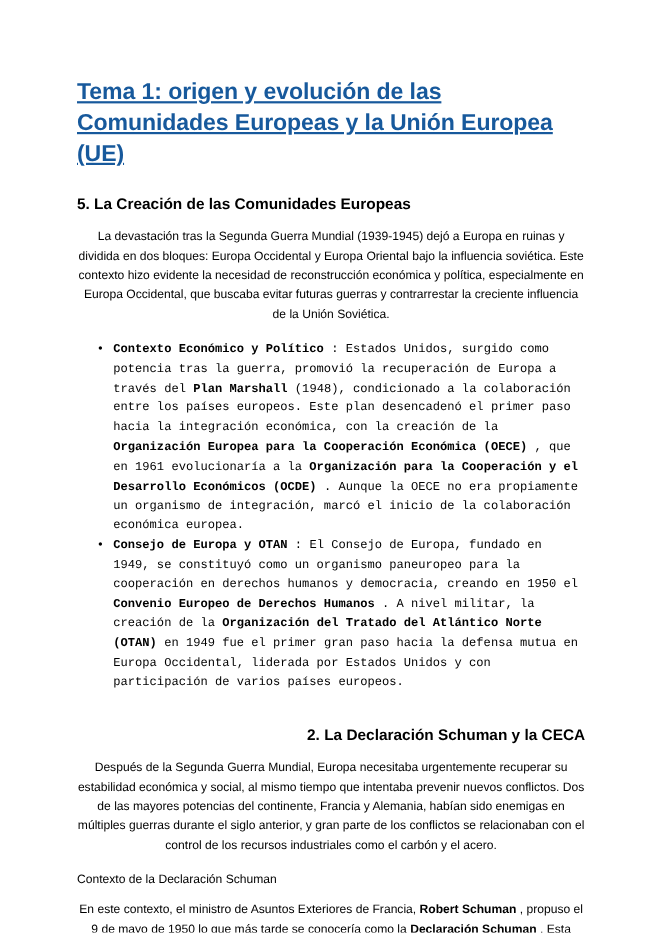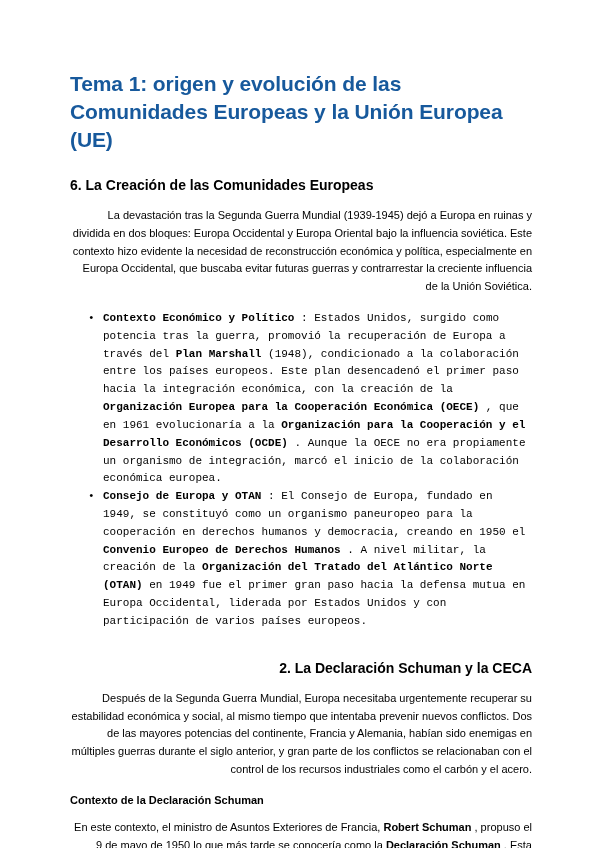--- a/index.html
+++ b/index.html
@@ -22,45 +22,46 @@
     background: #ffffff;
     overflow: hidden;
   }
   .doc-title {
     color: #17599c;
     font-size: 21px;
     font-weight: bold;
     line-height: 1.33;
     margin: 0 0 22px 0;
     letter-spacing: -0.1px;
+    text-decoration: underline;
   }
   .section-heading {
     font-size: 14px;
     font-weight: bold;
     color: #000000;
     margin: 0 0 13px 0;
     line-height: 1.3;
   }
   .section-heading.second {
     margin-top: 28px;
     text-align: right;
   }
   .sub-heading {
     font-size: 11px;
-    font-weight: bold;
+    font-weight: normal;
     color: #000000;
     margin: 0 0 12px 0;
     line-height: 1.3;
   }
   p.body-text {
     font-size: 11px;
     line-height: 1.62;
     margin: 0 0 14px 0;
     color: #000000;
-    text-align: right;
+    text-align: center;
   }
   ul.bullet-list {
     list-style: none;
     margin: 0 0 14px 0;
     padding: 0;
   }
   ul.bullet-list > li {
     position: relative;
     padding-left: 33px;
     font-size: 11px;
@@ -80,21 +81,21 @@
   }
   b, strong { font-weight: bold; }
 </style>
 </head>
 <body>
 
 <div class="page">
 
   <h1 class="doc-title">Tema 1: origen y evolución de las Comunidades Europeas y la Unión Europea (UE)</h1>
 
-  <h2 class="section-heading">6. La Creación de las Comunidades Europeas</h2>
+  <h2 class="section-heading">5. La Creación de las Comunidades Europeas</h2>
 
   <p class="body-text">La devastación tras la Segunda Guerra Mundial (1939-1945) dejó a Europa en ruinas y dividida en dos bloques: Europa Occidental y Europa Oriental bajo la influencia soviética. Este contexto hizo evidente la necesidad de reconstrucción económica y política, especialmente en Europa Occidental, que buscaba evitar futuras guerras y contrarrestar la creciente influencia de la Unión Soviética.</p>
 
   <ul class="bullet-list">
     <li>
       <b>Contexto Económico y Político</b><span> : </span><span>Estados Unidos, surgido como potencia tras la guerra, promovió la recuperación de Europa a través del </span><b>Plan Marshall</b><span> (1948), condicionado a la colaboración entre los países europeos. Este plan desencadenó el primer paso hacia la integración económica, con la creación de la </span><b>Organización Europea para la Cooperación Económica (OECE)</b><span> , que en 1961 evolucionaría a la </span><b>Organización para la Cooperación y el Desarrollo Económicos (OCDE)</b><span> . Aunque la OECE no era propiamente un organismo de integración, marcó el inicio de la colaboración económica europea.</span>
     </li>
     <li>
       <b>Consejo de Europa y OTAN</b><span> : </span><span>El Consejo de Europa, fundado en 1949, se constituyó como un organismo paneuropeo para la cooperación en derechos humanos y democracia, creando en 1950 el </span><b>Convenio Europeo de Derechos Humanos</b><span> . A nivel militar, la creación de la </span><b>Organización del Tratado del Atlántico Norte (OTAN)</b><span> en 1949 fue el primer gran paso hacia la defensa mutua en Europa Occidental, liderada por Estados Unidos y con participación de varios países europeos.</span><b></b><span></span>
     </li>

